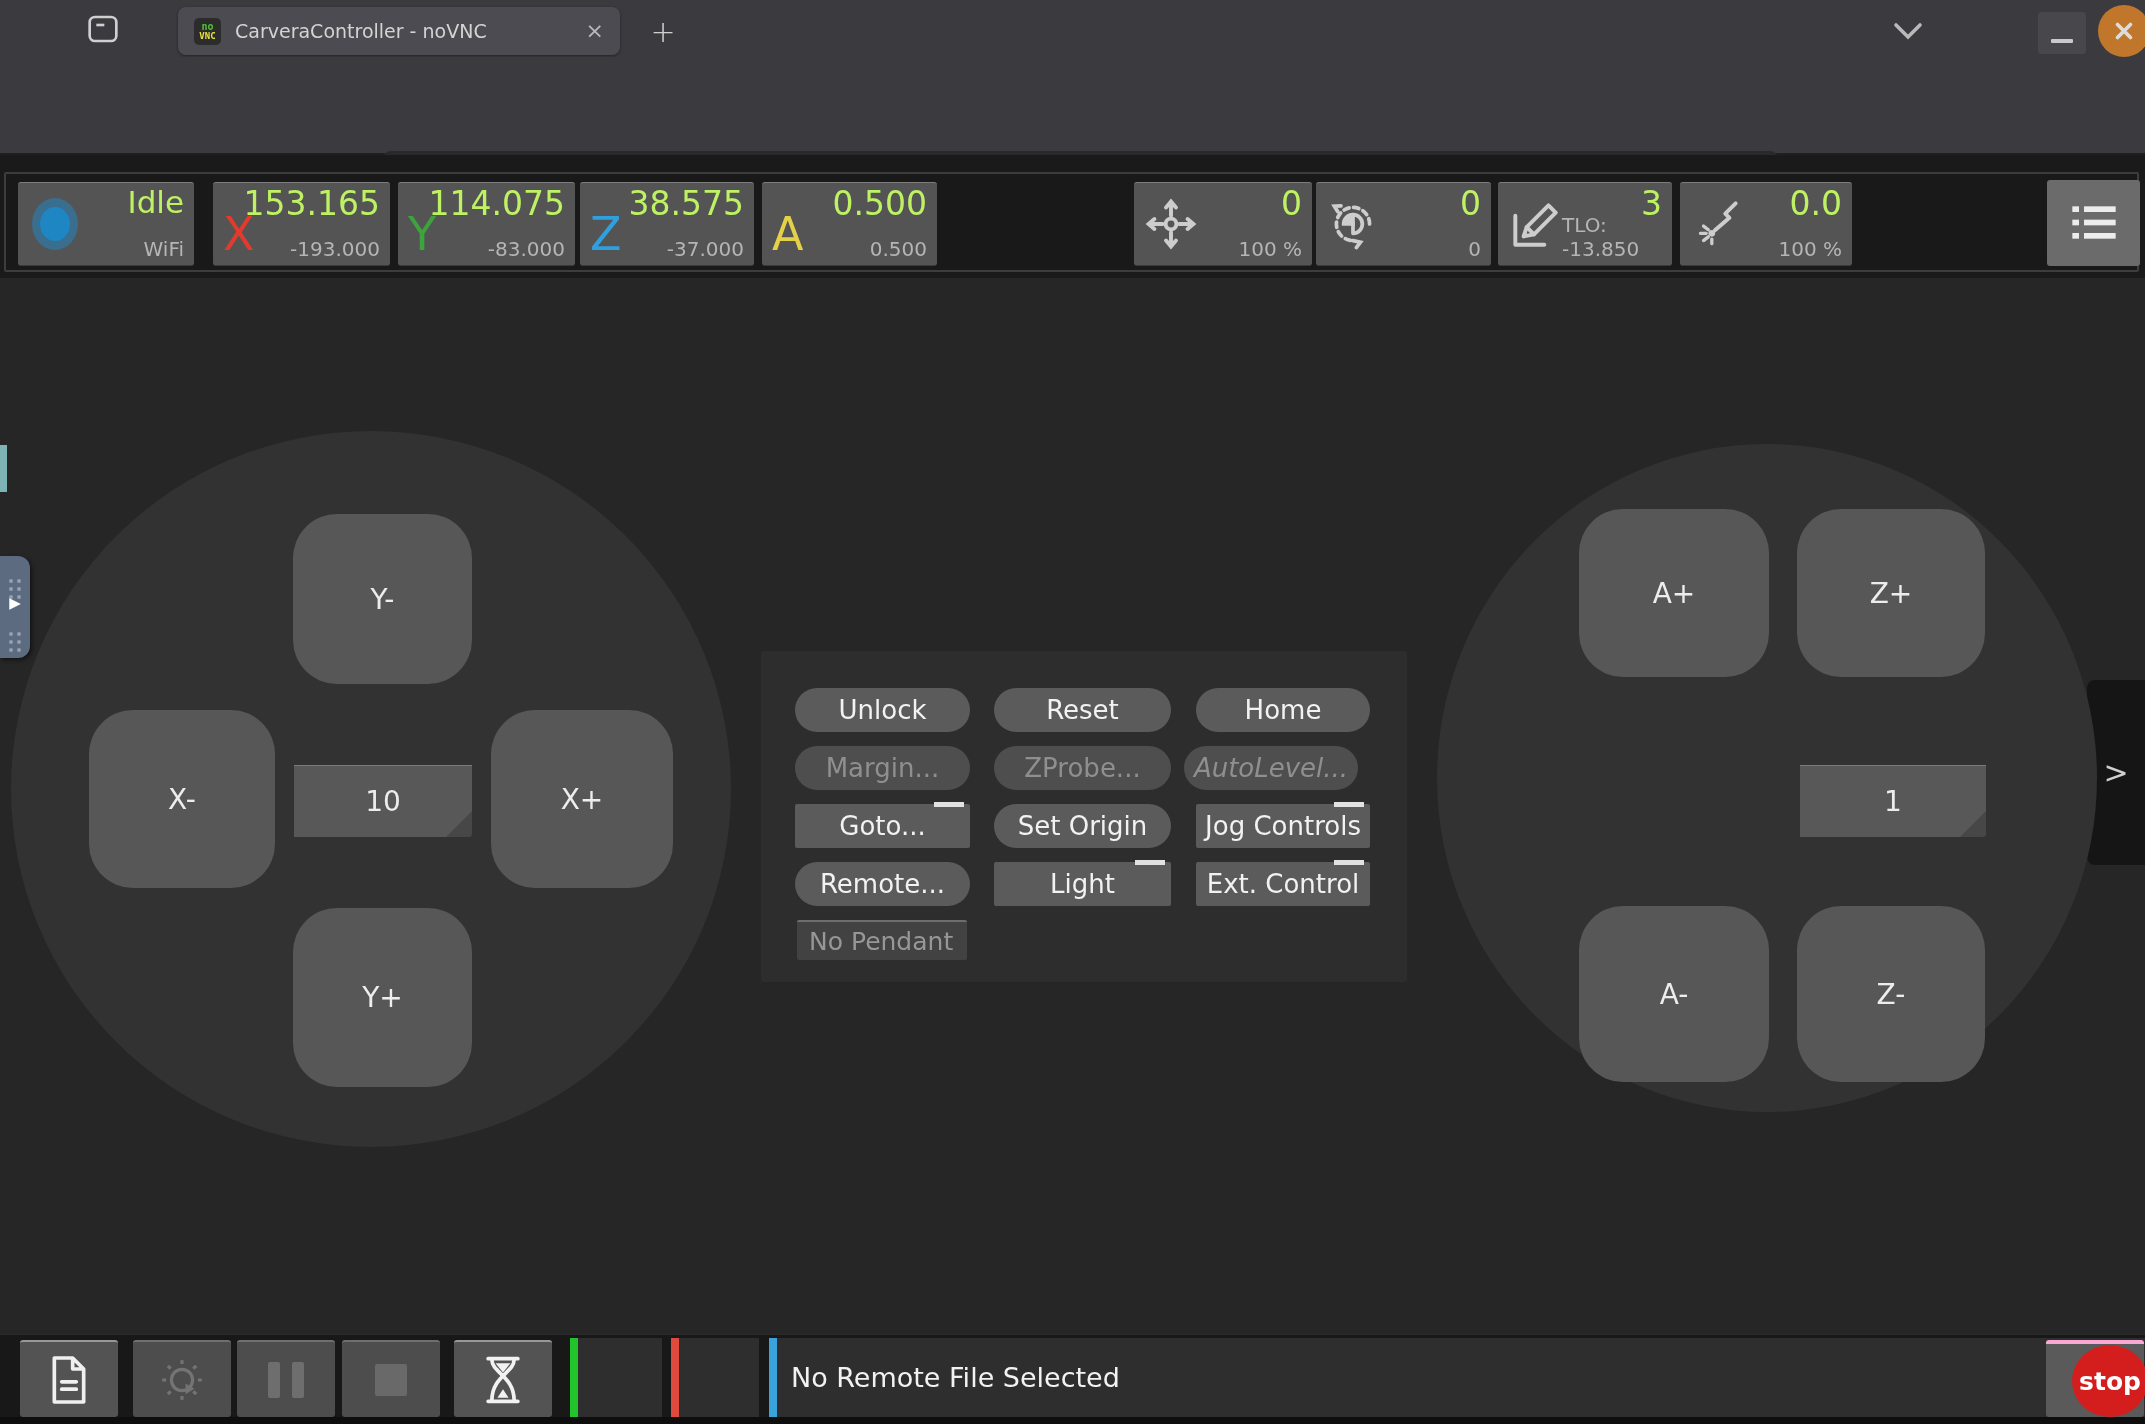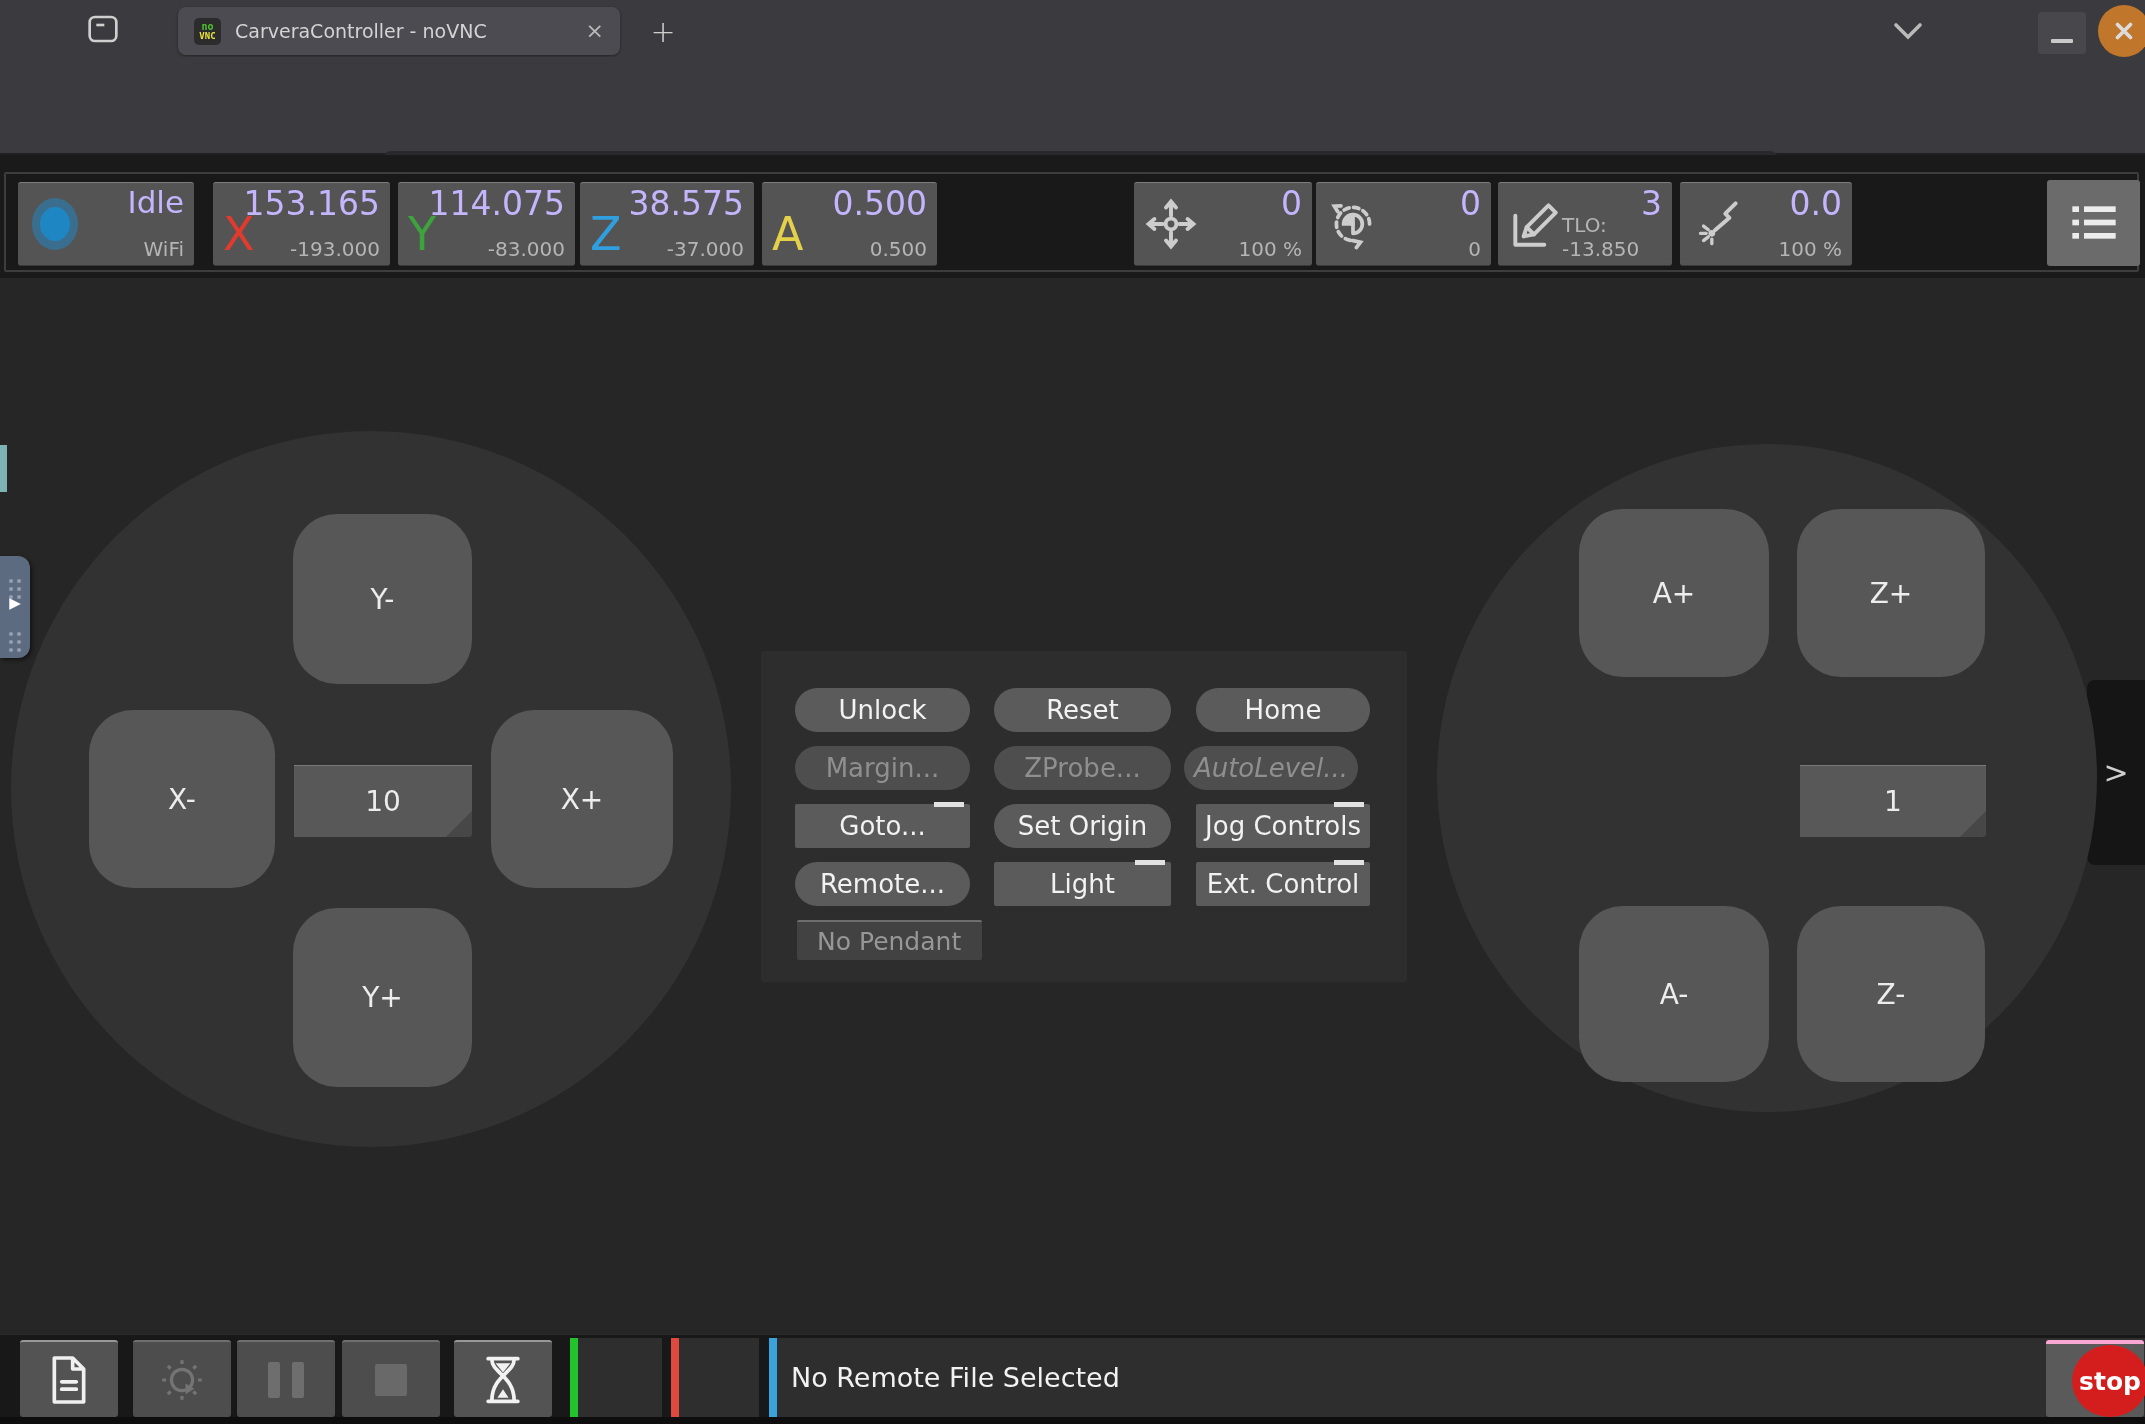--- a/index.html
+++ b/index.html
@@ -34,21 +34,21 @@
   #pip-ic{position:absolute;right:78px;top:11px;}
   #star-ic{position:absolute;right:24px;top:13px;}
   #reload-btn{left:1808px;top:92px;width:58px;height:58px;display:flex;align-items:center;justify-content:center;}
   #ext-btn{left:2018px;top:92px;width:58px;height:58px;display:flex;align-items:center;justify-content:center;}
   #menu-btn{left:2082px;top:92px;width:58px;height:58px;display:flex;align-items:center;justify-content:center;}
 
   
   #vnc-top{left:0;top:155px;width:2145px;height:123px;background:#1a1a1a;}
   #statusbar{left:4px;top:172px;width:2135px;height:100px;background:#191919;border:2px solid #3d3d3d;border-radius:2px;box-sizing:border-box;}
   .scell{position:absolute;top:182px;height:84px;background:#545454;border-radius:3px;border-top:1px solid #7d7d7d;border-bottom:1px solid #3a3a3a;box-sizing:border-box;}
-  .scell .big{position:absolute;top:1px;right:10px;font-size:33px;color:#c4b5fd;}
+  .scell .big{position:absolute;top:1px;right:10px;font-size:33px;color:#bef264;}
   .scell .sub{position:absolute;bottom:4px;right:10px;font-size:20px;color:#b5b5b5;}
   .scell .axis{position:absolute;left:10px;bottom:8px;font-size:46px;line-height:1;}
   .scell .cicon{position:absolute;left:10px;top:50%;transform:translateY(-50%);}
   #cell-state{left:18px;width:176px;}
   #conn-dot{position:absolute;left:14px;top:50%;transform:translateY(-50%);width:46px;height:52px;border-radius:50%;background:#3a6e8e;display:flex;align-items:center;justify-content:center;}
   #conn-dot .inner{width:30px;height:34px;border-radius:50%;background:#1f86c4;}
   #cell-state .big{font-size:31px;}
   #cell-x{left:213px;width:177px;} #cell-y{left:398px;width:177px;}
   #cell-z{left:580px;width:174px;} #cell-a{left:762px;width:175px;}
   #cell-wcs{left:945px;width:176px;} #cell-feed{left:1134px;width:178px;}
@@ -81,21 +81,21 @@
   .pbtn{position:absolute;height:44px;display:flex;align-items:center;justify-content:center;font-size:26px;box-sizing:border-box;}
   .pill{background:#5b5b5b;border-radius:22px;color:#f2f2f2;}
   .pill.dis{background:#4e4e4e;color:#8f8f8f;}
   .rect{background:#5b5b5b;border-radius:2px;color:#f2f2f2;}
   .flat{background:#424242;border-top:2px solid #6e6e6e;border-radius:2px;color:#979797;}
   .notch{position:absolute;top:-2px;right:6px;width:30px;height:5px;background:#e2e2e2;}
   #pb-unlock{left:795px;top:688px;width:175px;} #pb-reset{left:994px;top:688px;width:177px;} #pb-home{left:1196px;top:688px;width:174px;}
   #pb-margin{left:795px;top:746px;width:175px;} #pb-zprobe{left:994px;top:746px;width:177px;} #pb-autolevel{left:1184px;top:746px;width:174px;font-style:italic;}
   #pb-goto{left:795px;top:804px;width:175px;} #pb-setorigin{left:994px;top:804px;width:177px;} #pb-jogcontrols{left:1196px;top:804px;width:174px;}
   #pb-probing{left:795px;top:862px;width:175px;} #pb-light{left:994px;top:862px;width:177px;} #pb-extcontrol{left:1196px;top:862px;width:174px;}
-  #pb-nopendant{left:797px;top:920px;width:185px;height:40px;font-size:25px;justify-content:flex-start;padding-left:20px;}
+  #pb-nopendant{left:797px;top:920px;width:170px;height:40px;font-size:25px;justify-content:flex-start;padding-left:12px;}
 
   
   #novnc-bar{left:0;top:445px;width:7px;height:47px;background:#7db3b4;}
   #novnc-handle{left:0;top:556px;width:30px;height:102px;background:#5c6b80;border-radius:0 12px 12px 0;box-shadow:2px 2px 4px rgba(0,0,0,.5);display:flex;flex-direction:column;align-items:center;justify-content:center;gap:7px;}
   .dots{width:4px;height:4px;border-radius:50%;background:#94a0b0;
         box-shadow:8px 0 0 #94a0b0,0 8px 0 #94a0b0,8px 8px 0 #94a0b0,0 16px 0 #94a0b0,8px 16px 0 #94a0b0;margin-left:-8px;}
   #novnc-handle .tri{color:#ffffff;font-size:15px;line-height:1;margin:6px 0 14px 0;}
   #right-expander{left:2087px;top:680px;width:58px;height:185px;background:#151515;border-radius:8px 0 0 8px;display:flex;align-items:center;justify-content:center;color:#cfcfcf;font-size:30px;}
 
   

